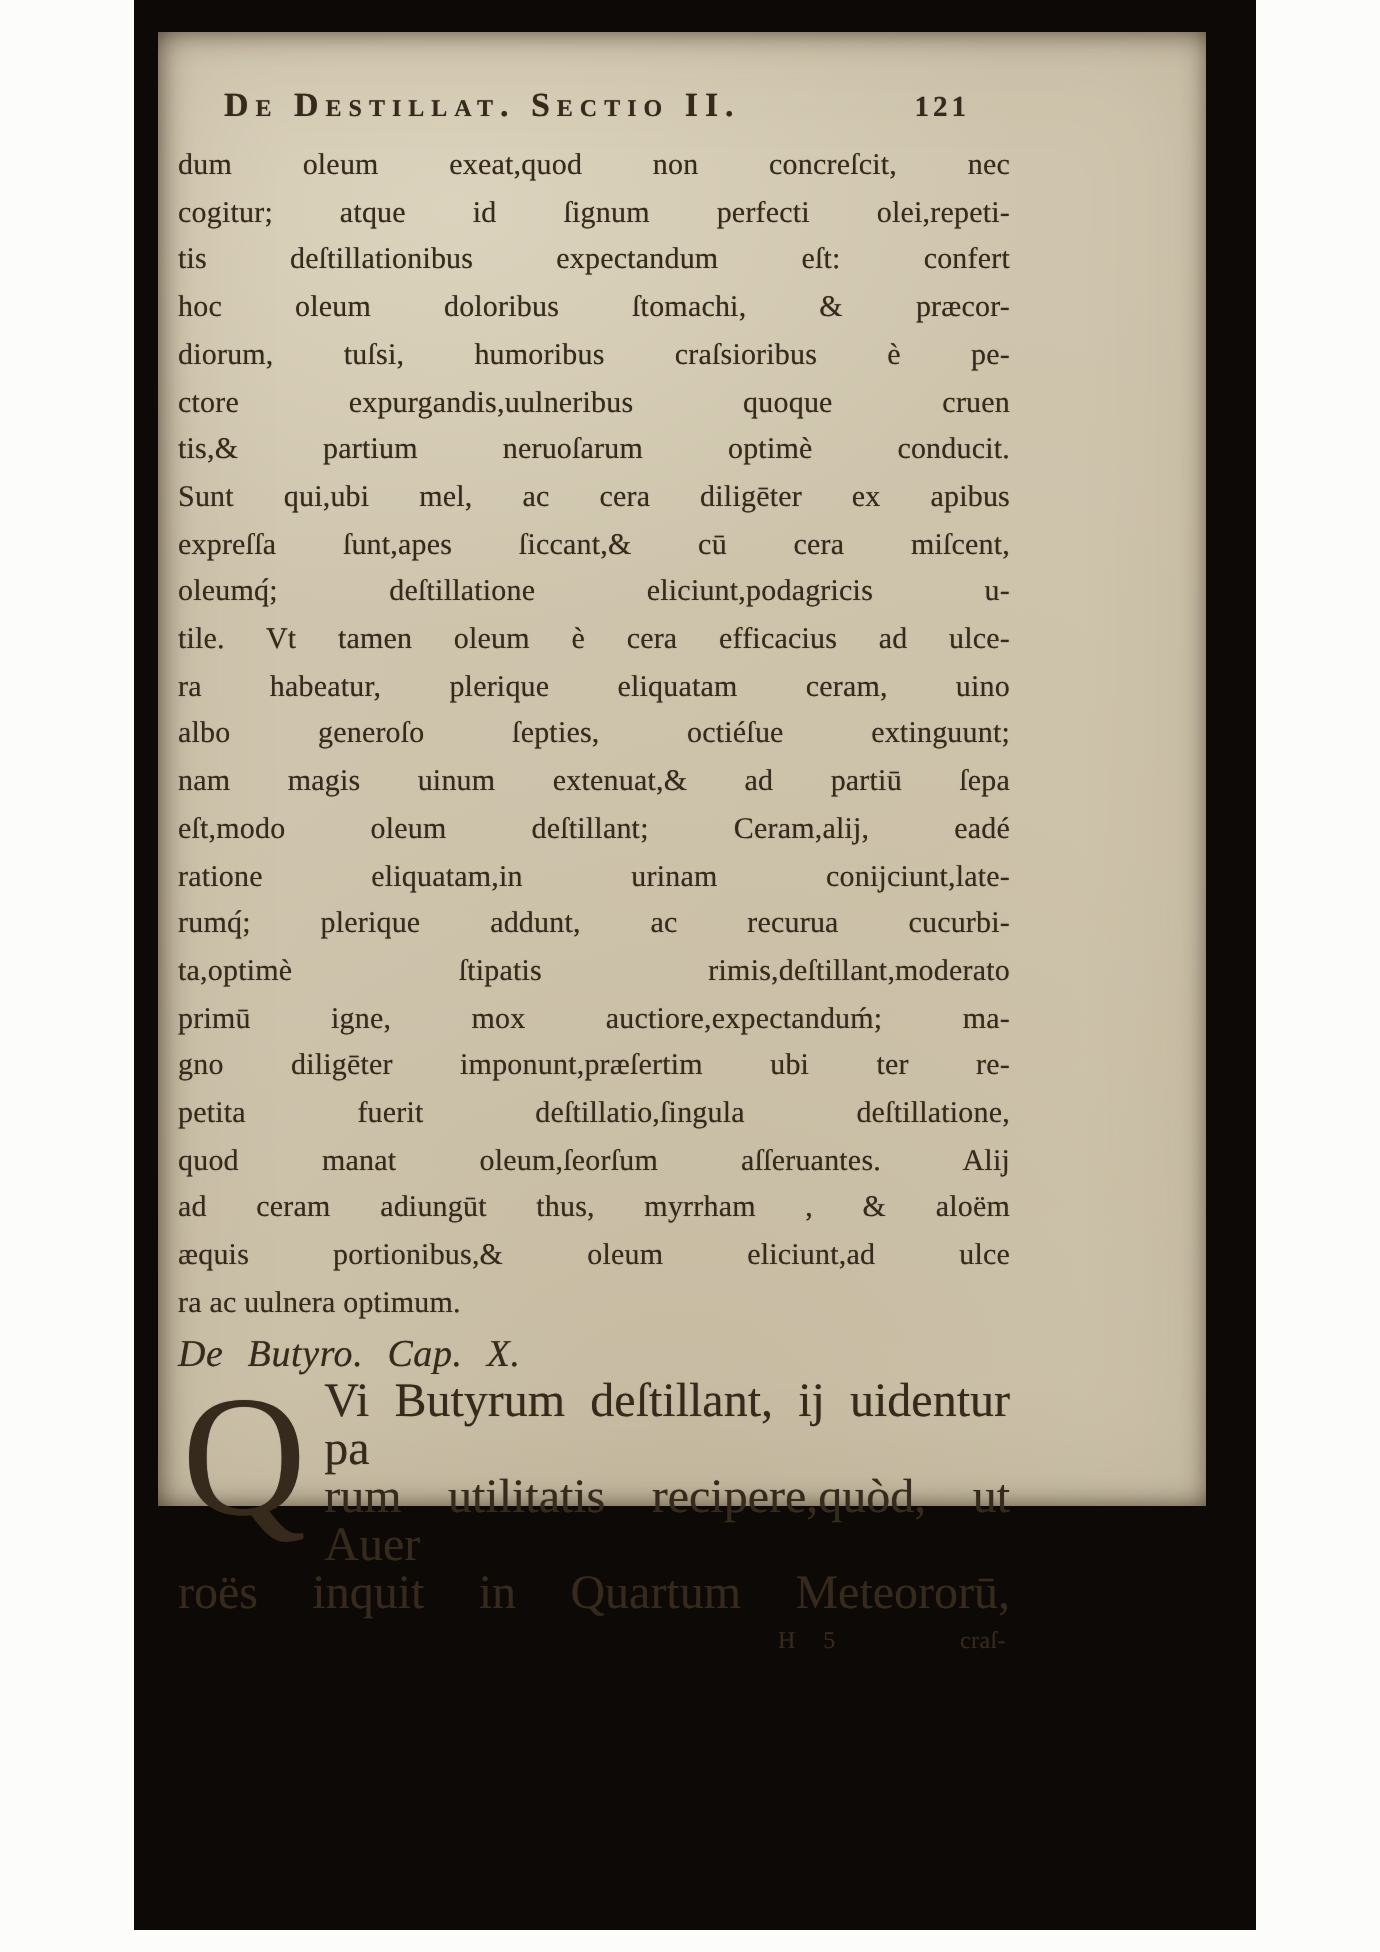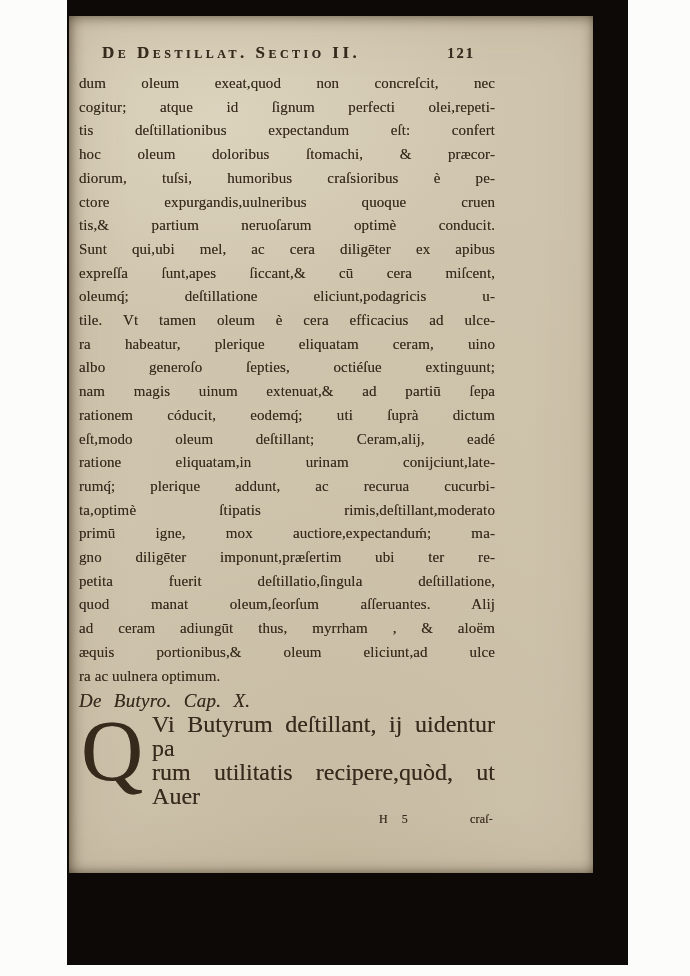--- a/index.html
+++ b/index.html
@@ -6,21 +6,21 @@
   #canvas{
     position:relative;width:690px;height:976px;overflow:hidden;
     background:var(--canvas,#fcfcfb);
     font-family:"Liberation Serif","DejaVu Serif",serif;
   }
   .scan-photo{
     position:absolute;left:67px;top:0;width:561px;height:965px;
     background:var(--scanbg,#0d0906);
   }
   .paper{
-    position:absolute;left:2px;top:16px;width:524px;height:857px;
+    position:absolute;left:12px;top:16px;width:524px;height:737px;
     background:
       radial-gradient(ellipse 420px 300px at 28% 12%, rgba(235,228,208,.45), rgba(235,228,208,0) 70%),
       radial-gradient(ellipse 500px 420px at 75% 55%, rgba(200,188,160,.35), rgba(200,188,160,0) 75%),
       radial-gradient(ellipse 600px 500px at 50% 95%, rgba(180,166,136,.30), rgba(180,166,136,0) 70%),
       var(--paper,#cfc5ae);
     box-shadow:
       inset 10px 0 14px -8px rgba(45,33,18,.55),
       inset -8px 0 12px -8px rgba(45,33,18,.45),
       inset 0 10px 14px -9px rgba(45,33,18,.50),
       inset 0 -9px 12px -8px rgba(45,33,18,.45),
@@ -98,41 +98,41 @@
             <div class="ln just">diorum, tuſsi, humoribus craſsioribus è pe-</div>
             <div class="ln just">ctore expurgandis,uulneribus quoque cruen</div>
             <div class="ln just">tis,&amp; partium neruoſarum optimè conducit.</div>
             <div class="ln just">Sunt qui,ubi mel, ac cera diligēter ex apibus</div>
             <div class="ln just">expreſſa ſunt,apes ſiccant,&amp; cū cera miſcent,</div>
             <div class="ln just">oleumq́; deſtillatione eliciunt,podagricis u-</div>
             <div class="ln just">tile. Vt tamen oleum è cera efficacius ad ulce-</div>
             <div class="ln just">ra habeatur, plerique eliquatam ceram, uino</div>
             <div class="ln just">albo generoſo ſepties, octiéſue extinguunt;</div>
             <div class="ln just">nam magis uinum extenuat,&amp; ad partiū ſepa</div>
-            <div class="ln just">rationem códucit, eodemq́; uti ſuprà dictum</div>
             <div class="ln just">eſt,modo oleum deſtillant; Ceram,alij, eadé</div>
             <div class="ln just">ratione eliquatam,in urinam conijciunt,late-</div>
             <div class="ln just">rumq́; plerique addunt, ac recurua cucurbi-</div>
             <div class="ln just">ta,optimè ſtipatis rimis,deſtillant,moderato</div>
             <div class="ln just">primū igne, mox auctiore,expectanduḿ; ma-</div>
             <div class="ln just">gno diligēter imponunt,præſertim ubi ter re-</div>
             <div class="ln just">petita fuerit deſtillatio,ſingula deſtillatione,</div>
             <div class="ln just">quod manat oleum,ſeorſum aſſeruantes. Alij</div>
             <div class="ln just">ad ceram adiungūt thus, myrrham , &amp; aloëm</div>
             <div class="ln just">æquis portionibus,&amp; oleum eliciunt,ad ulce</div>
             <div class="ln">ra ac uulnera optimum.</div>
           </div>
 
         <div class="chapter-heading">De Butyro. Cap. X.</div>
 
         <div class="q-paragraph">
           <span class="dropcap">Q</span>
           <div id="q-lines">
               <div class="q-ln">Vi Butyrum deſtillant, ij uidentur pa</div>
               <div class="q-ln">rum utilitatis recipere,quòd, ut Auer</div>
+              <div class="q-ln">roës inquit in Quartum Meteororū,</div>
             </div>
         </div>
 
         <div class="signature-row">
           <span class="signature-mark">H 5</span>
           <span class="catchword">craſ-</span>
         </div>
 
       </div>
     </div>

